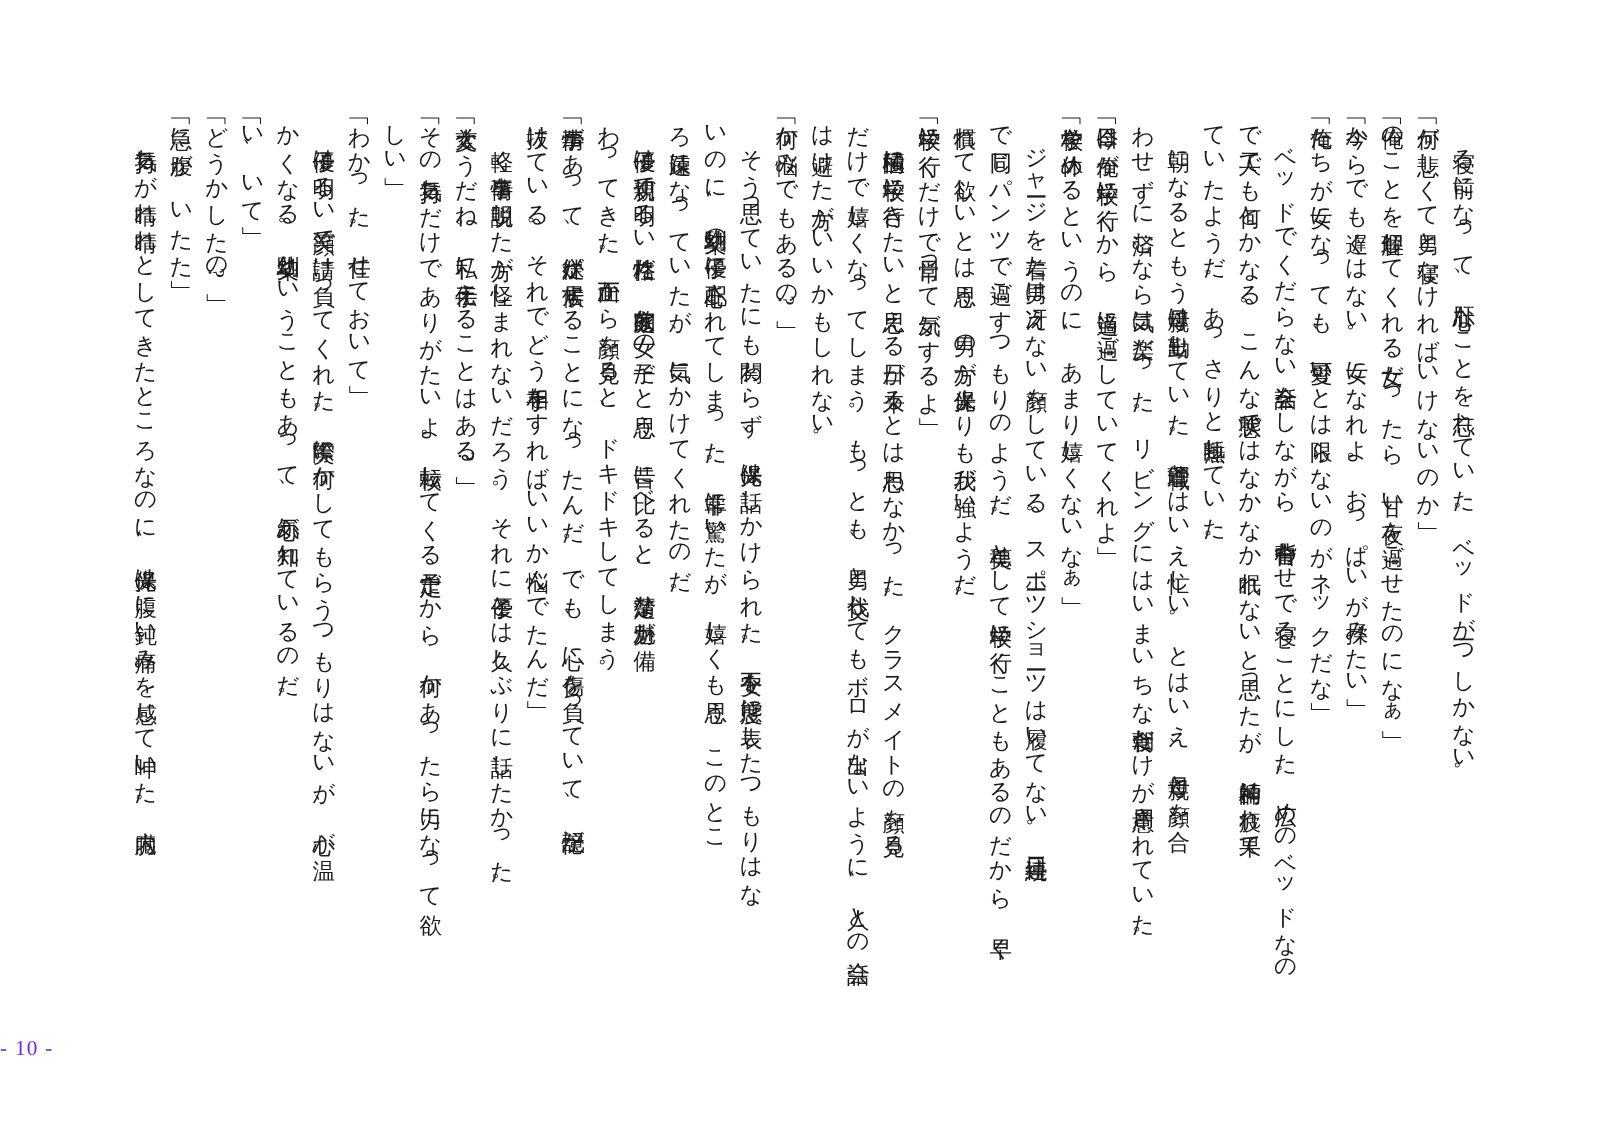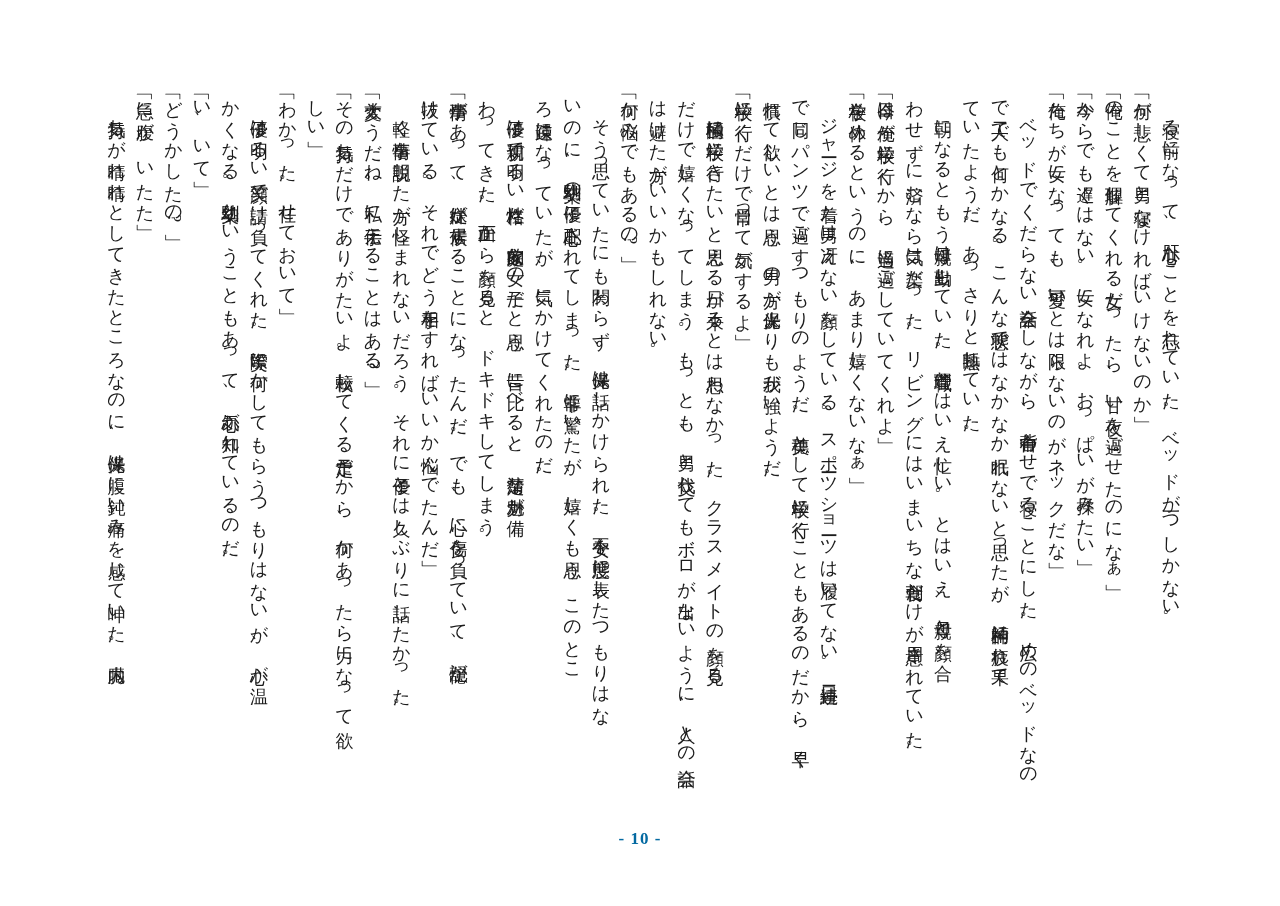--- a/index.html
+++ b/index.html
@@ -33,25 +33,23 @@
     margin: 0;
     padding: 0;
     line-height: 28.5px;
     white-space: nowrap;
   }
   .page-number {
     position: absolute;
     top: 829px;
     left: 0;
     width: 100%;
-    text-align: center;
     font-size: 17px;
     letter-spacing: 1px;
-    color: #0369a1;
-    font-weight: bold;
+    color: #6d28d9;
   }
 </style>
 </head>
 <body>
 
 <div class="page">
   <div class="text-block">
     <p>　寝る前になって、肝心なことを忘れていた。ベッドが一つしかない。</p>
     <p>「何が悲しくて男と寝なければいけないのか」</p>
     <p>「俺のことを理解してくれる女だったら、甘い夜を過ごせたのになぁ」</p>

